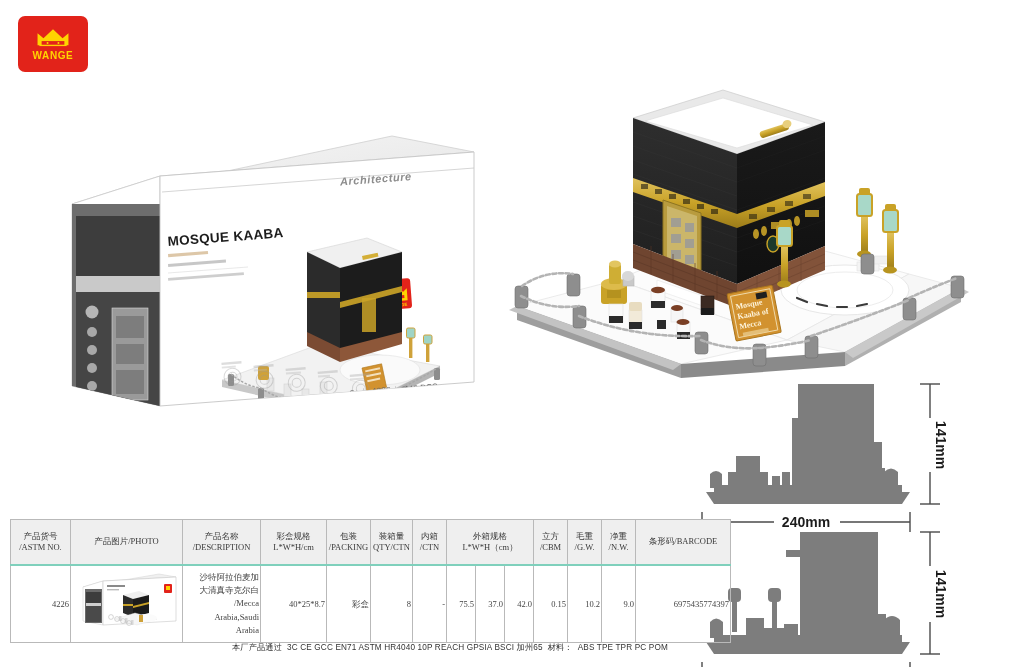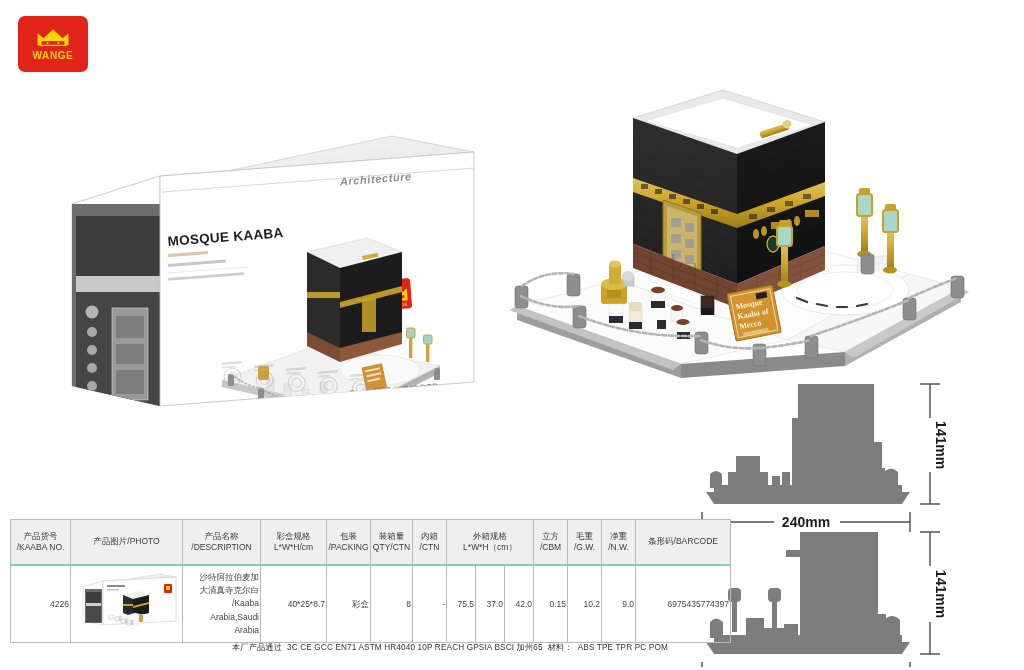--- a/index.html
+++ b/index.html
@@ -28,21 +28,21 @@
   .model{position:absolute;left:505px;top:48px;width:470px;height:330px;}
   .model svg{display:block;}
 
   
   .dims{position:absolute;left:688px;top:372px;width:330px;height:295px;}
   .dims svg{display:block;}
 
   
   .spec{position:absolute;left:10px;top:519px;width:660px;}
   table.spec-table{border-collapse:collapse;width:660px;table-layout:fixed;
-      font-size:8.5px;color:#3a3a3a;}
+      font-size:8.5px;color:#3a3a3a;font-family:Liberation Serif, serif;}
   table.spec-table th{
       background:#efefef;border:1px solid #b9b9b9;
       border-bottom:2px solid #7fd0bc;
       font-weight:normal;line-height:1.35;padding:4px 1px;
       text-align:center;vertical-align:middle;height:36px;}
   table.spec-table td{
       border:1px solid #b9b9b9;text-align:right;vertical-align:middle;
       padding:3px 1px;height:70px;line-height:1.5;color:#444;}
   .hz{display:block;}
   .desc{font-size:8.5px;line-height:1.55;}
@@ -566,21 +566,21 @@
           <col style="width:29px">
         <col style="width:34px">
           <col style="width:34px">
           <col style="width:34px">
         <col style="width:95px">
       </colgroup>
       <thead>
         <tr>
           <th>
             <span class="hz">产品货号</span>
-            <span class="hz">/KAABA NO.</span>
+            <span class="hz">/ASTM NO.</span>
           </th>
           <th>
             <span class="hz">产品图片/PHOTO</span>
           </th>
           <th>
             <span class="hz">产品名称</span>
             <span class="hz">/DESCRIPTION</span>
           </th>
           <th>
             <span class="hz">彩盒规格</span>
@@ -653,21 +653,21 @@
                   <circle cx="40" cy="46" r="2.4"></circle>
                 <circle cx="46" cy="48" r="2.4"></circle>
                   <circle cx="52" cy="50" r="2.4"></circle>
               </g>
             </svg>
           </td>
           <td>
             <div class="desc">
               <span class="hz">沙特阿拉伯麦加</span>
               <span class="hz">大清真寺克尔白</span>
-              <span class="hz">/Kaaba</span>
+              <span class="hz">/Mecca</span>
               <span class="hz">Arabia,Saudi</span>
               <span class="hz">Arabia</span>
             </div>
           </td>
           <td>40*25*8.7</td>
           <td>彩盒</td>
           <td>8</td>
           <td>-</td>
           <td>75.5</td>
           <td>37.0</td>

